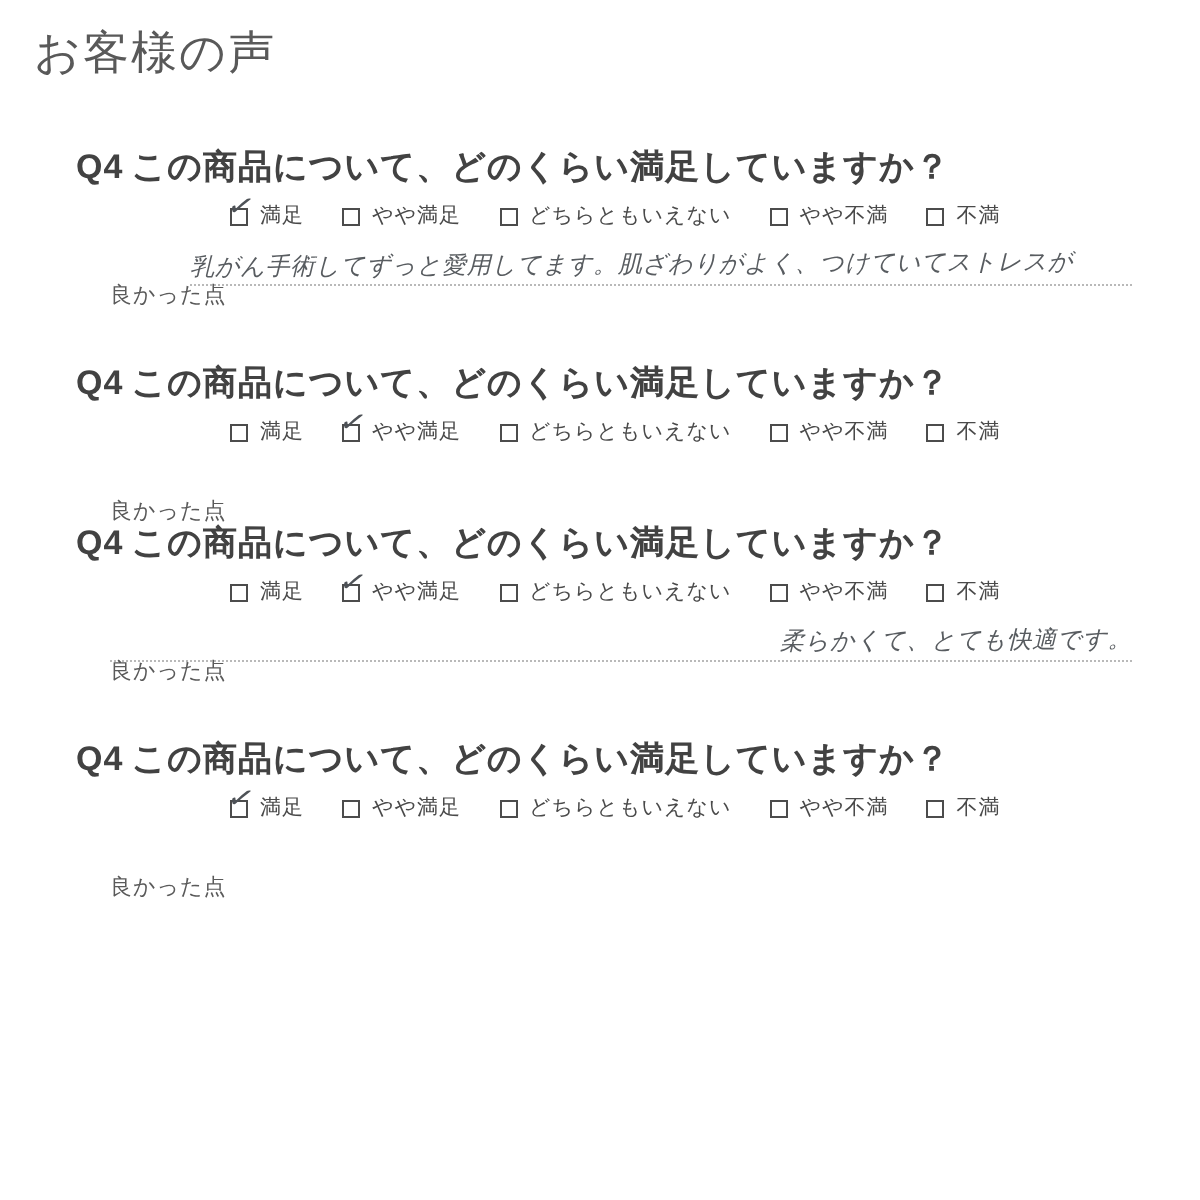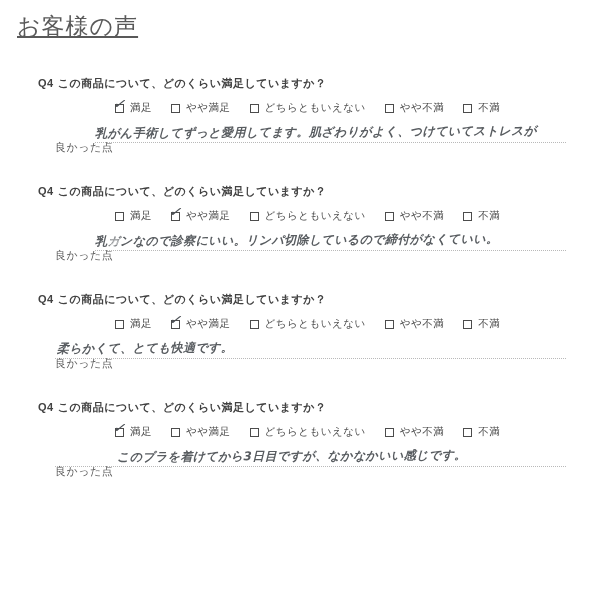--- a/index.html
+++ b/index.html
@@ -4,61 +4,61 @@
 <style>
   * { margin:0; padding:0; box-sizing:border-box; }
   html,body { width:600px; height:600px; background:#ffffff; overflow:hidden;
               font-family:"Liberation Sans","DejaVu Sans",sans-serif; }
 
   .page { width:600px; height:600px; background:#fff; }
 
   h1.title {
     margin:13px 0 0 17px;
     font-size:23px; line-height:27px;
-    font-weight:500; color:#595959; letter-spacing:1px;text-decoration:underline;
+    font-weight:500; color:#595959; letter-spacing:1px;
   }
 
   .blocks { margin-top:36px; }
 
   .q-block { margin:0 34px 41px 38px; }
 
-  .q-row { font-size:11px; font-weight:bold; color:#424242; letter-spacing:0.5px; line-height:15px; }
+  .q-row { font-size:17px; font-weight:bold; color:#424242; letter-spacing:0.5px; line-height:15px; }
   .q-num { margin-right:4px; }
 
   .opts { display:flex; align-items:center; gap:19px; margin:10px 0 0 77px; }
   .opt { display:flex; align-items:center; gap:6px; position:relative; }
   .box {
     width:9px; height:9px; border:1.4px solid #4c4c4c; background:#fff;
     display:inline-block; position:relative; flex:0 0 auto;
   }
   .check {
     display:none; position:absolute; left:-2px; top:-9px;
     font-size:15px; line-height:15px; color:#4e5257;
     transform:rotate(9deg) skewX(-8deg); font-weight:bold;
   }
   .opt.checked .check { display:block; }
   .olbl { font-size:10.5px; color:#4a4a4a; letter-spacing:0.5px;text-align:center; }
 
   .gp { position:relative; margin:9px 0 0 17px; }
   .gp-label { position:absolute; left:0; top:16px; font-size:11px; color:#5a5a5a; letter-spacing:0.5px;text-align:center; }
-  .lines { margin-left:40px;font-weight:bold; }
+  .lines { margin-left:40px; }
   .hline {
     border-bottom:1px dotted #b9b9b9;
     min-height:19px; display:flex; align-items:flex-end;
   }
   .hline.l2 { margin-left:-40px; }
   .hw {
     display:inline-block; font-size:12px; line-height:17px; padding-bottom:1px;
     color:#585c60; font-style:italic; letter-spacing:0.4px;
     transform:rotate(-0.35deg);
     font-family:"DejaVu Sans","Liberation Sans",sans-serif;
   }
   .ind-b1 { padding-left:8px; }
   .ind-b2 { padding-left:88px; }
-  .ind-b3 { padding-left:2px; }
+  .ind-b3 { padding-left:2px;justify-content:flex-end; }
   .ind-b4 { padding-left:62px; }
 </style>
 </head>
 <body>
 
 <div class="page">
 
   <h1 class="title">お客様の声</h1>
 
   <div class="blocks">
@@ -125,23 +125,20 @@
             <span class="olbl">やや不満</span>
           </span>
         <span class="opt">
             <span class="box"></span>
             <span class="olbl">不満</span>
           </span>
       </div>
       <div class="gp">
         <span class="gp-label">良かった点</span>
         <div class="lines">
-          <div class="hline l1">
-              <span class="hw">乳ガンなので診察にいい。リンパ切除しているので締付がなくていい。</span>
-            </div>
         </div>
       </div>
     </section>
 
     <section class="q-block">
       <div class="q-row">
         <span class="q-num">Q4</span><span>この商品について、どのくらい満足していますか？</span>
       </div>
       <div class="opts">
         <span class="opt">
@@ -201,21 +198,18 @@
             <span class="olbl">やや不満</span>
           </span>
         <span class="opt">
             <span class="box"></span>
             <span class="olbl">不満</span>
           </span>
       </div>
       <div class="gp">
         <span class="gp-label">良かった点</span>
         <div class="lines">
-          <div class="hline l2 ind-b4">
-              <span class="hw">このブラを着けてから3日目ですが、なかなかいい感じです。</span>
-            </div>
         </div>
       </div>
     </section>
 
   </div>
 </div>
 
 </body></html>

